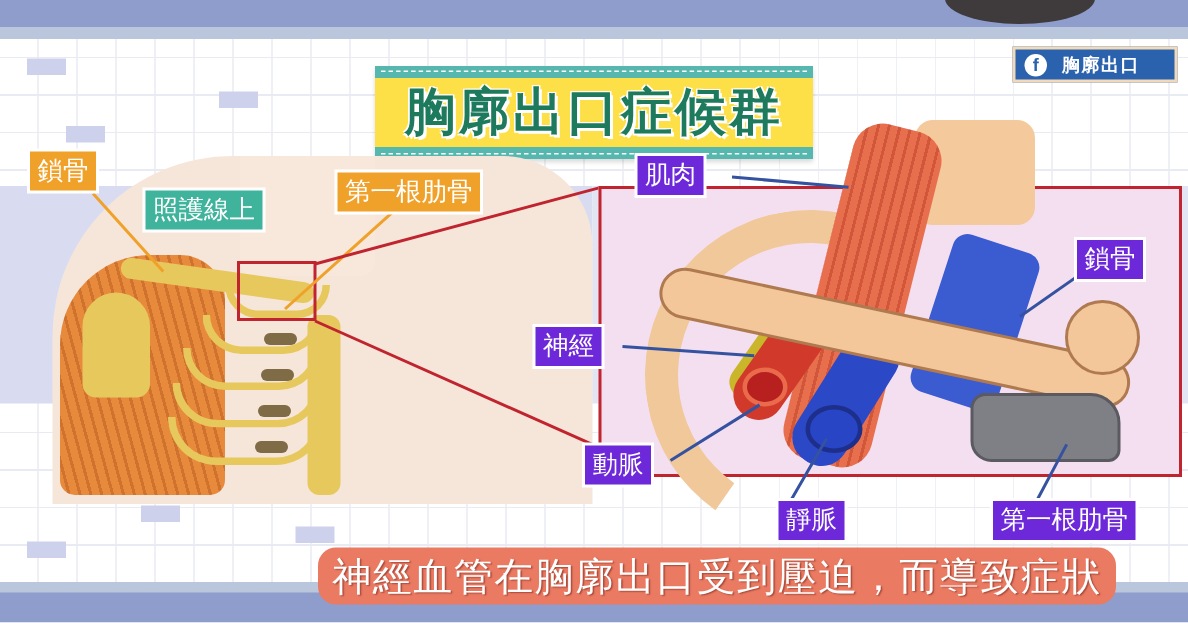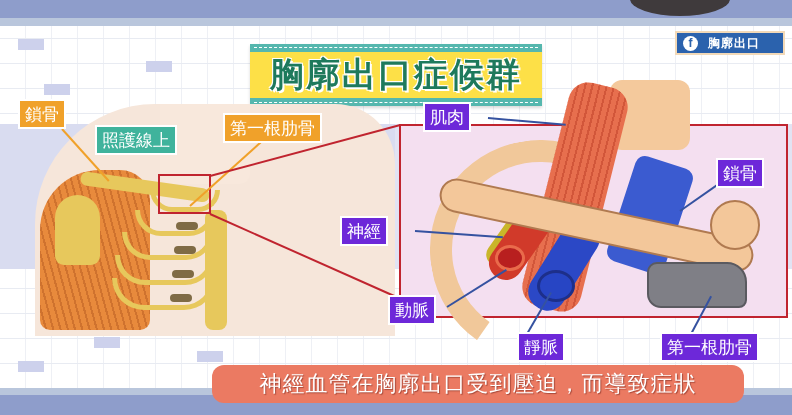--- a/index.html
+++ b/index.html
@@ -98,21 +98,21 @@
   .artery-end { position: absolute; left: 495px; top: 245px; width: 30px; height: 26px; border-radius: 50%; background: #b81f1f; border: 3px solid #e96b4b; }
   .vein-r { position: absolute; left: 545px; top: 215px; width: 38px; height: 100px; background: #2b48c6; border-radius: 18px; transform: rotate(32deg); }
   .vein-end { position: absolute; left: 537px; top: 270px; width: 38px; height: 32px; border-radius: 50%; background: #2745c4; border: 3px solid #1d2f8a; }
   .clavicle-r { position: absolute; left: 440px; top: 175px; width: 320px; height: 34px; background: #f3c79a; border: 2px solid #b07a50; border-radius: 18px; transform: rotate(12deg); transform-origin: 0 50%; }
   .clav-head { position: absolute; left: 710px; top: 200px; width: 50px; height: 50px; background: #f3c79a; border: 2px solid #b07a50; border-radius: 50%; }
   .first-rib-r { position: absolute; left: 647px; top: 262px; width: 100px; height: 46px; background: #7f7f86; border: 2px solid #5a5a60; border-radius: 10px 20px 8px 14px; }
 
   .bottom-caption {
     position: absolute; left: 212px; top: 365px; width: 532px; height: 38px;
     background: #eb7a62; border-radius: 12px; display: flex; align-items: center; justify-content: center;
-    color: #ffffff; font-size: 22px; letter-spacing: 1px;
+    color: #ffffff; font-size: 26px; letter-spacing: 1px;
     text-shadow: 1px 1px 1px rgba(120,40,30,0.6);
     font-family: "DejaVu Sans", sans-serif;
   }
 </style>
 </head>
 <body>
 
 <div class="grid"></div>
 <div class="top-band"></div>
 <div class="dark-blob"></div>
@@ -178,21 +178,21 @@
   <div class="vein-end"></div>
   <div class="clavicle-r"></div>
   <div class="clav-head"></div>
   <div class="first-rib-r"></div>
 </div>
 
 <div class="leader blue" style="left:488px;top:117px;width:78px;transform:rotate(5deg);"></div>
 <div class="label blue" style="left:425px;top:104px;">肌肉</div>
 
 <div class="leader blue" style="left:415px;top:230px;width:88px;transform:rotate(4deg);"></div>
-<div class="label blue" style="left:342px;top:218px;">神經</div>
+<div class="label blue" style="left:357px;top:218px;">神經</div>
 
 <div class="leader blue" style="left:447px;top:306px;width:70px;transform:rotate(-32deg);"></div>
 <div class="label blue" style="left:390px;top:297px;">動脈</div>
 
 <div class="leader blue" style="left:527px;top:333px;width:48px;transform:rotate(-60deg);"></div>
 <div class="label blue" style="left:519px;top:334px;">靜脈</div>
 
 <div class="leader blue" style="left:680px;top:210px;width:60px;transform:rotate(-35deg);"></div>
 <div class="label blue" style="left:718px;top:160px;">鎖骨</div>
 

